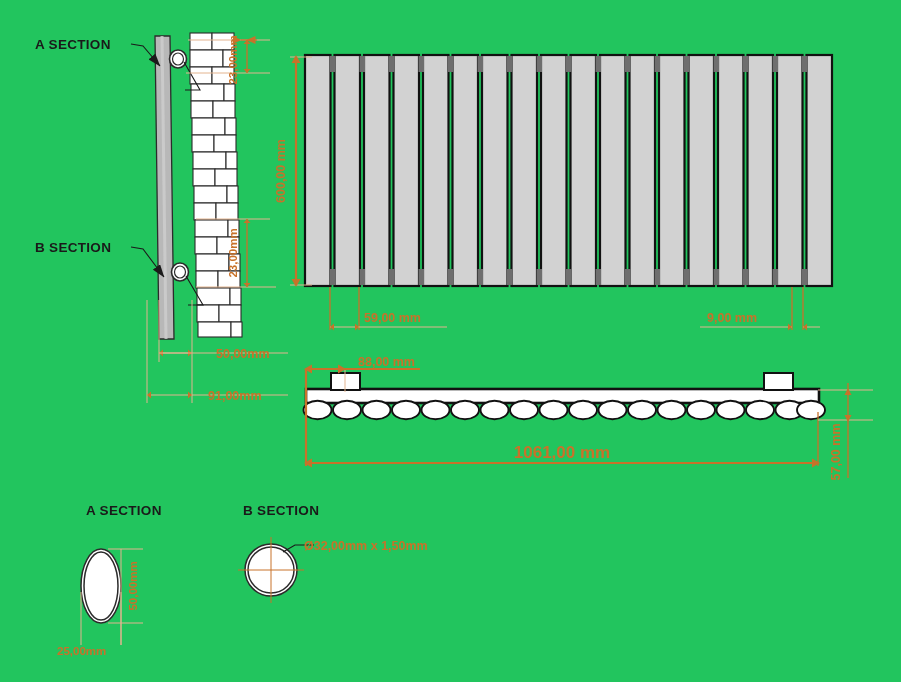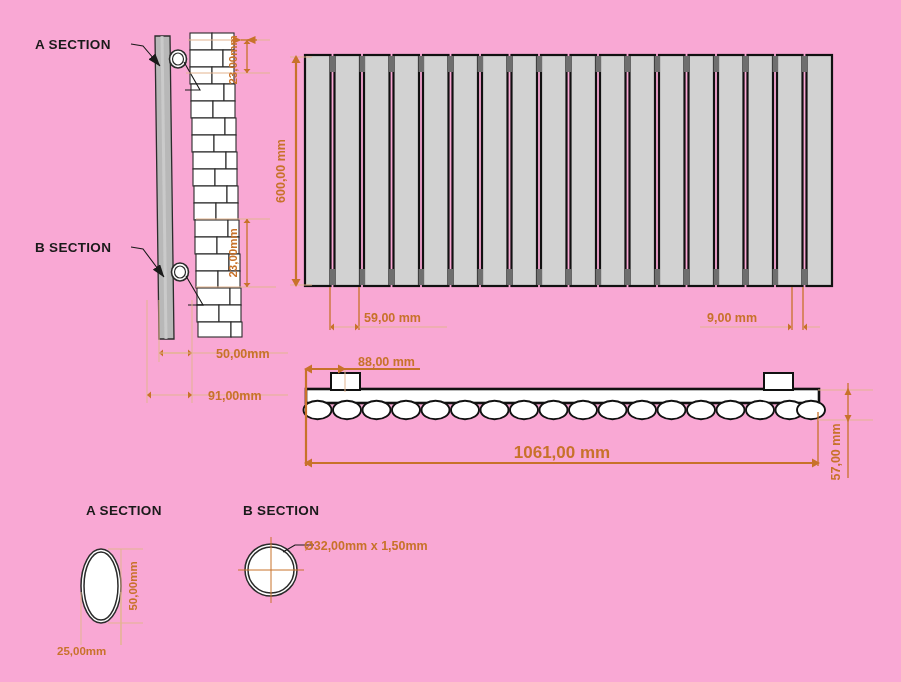--- a/index.html
+++ b/index.html
@@ -7,21 +7,21 @@
     padding: 0;
     background: #ffffff;
   }
   body {
     font-family: "Liberation Sans", sans-serif;
   }
   #drawing-root {
     position: relative;
     width: 901px;
     height: 682px;
-    background: #f9a8d4;
+    background: #22c55e;
     overflow: hidden;
   }
   svg.sheet {
     display: block;
     width: 901px;
     height: 682px;
   }
   text {
     font-family: "Liberation Sans", sans-serif;
     font-weight: bold;

